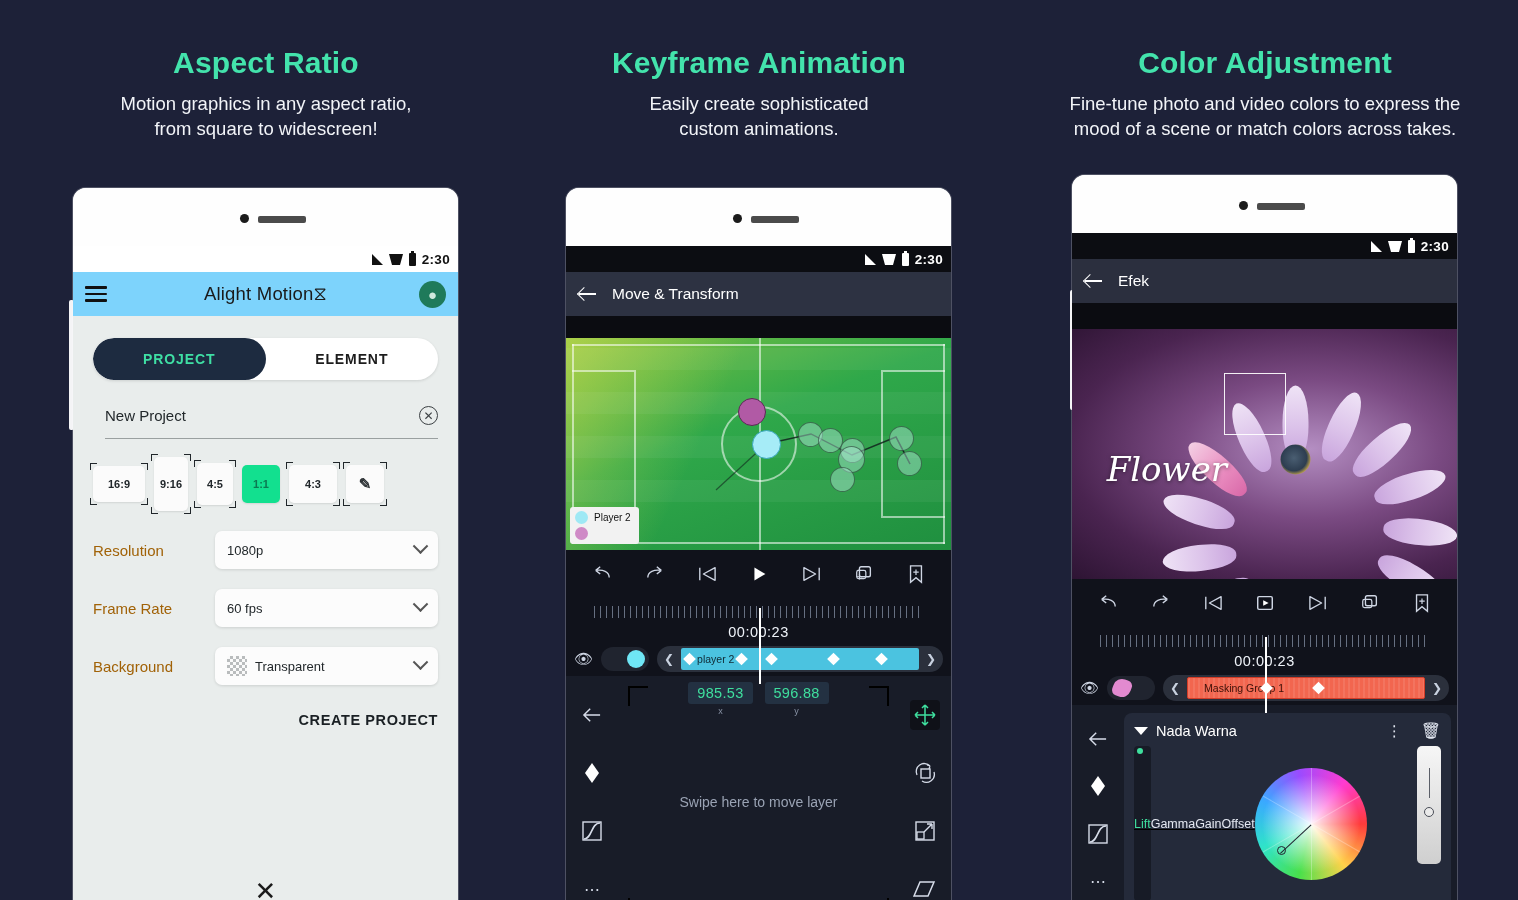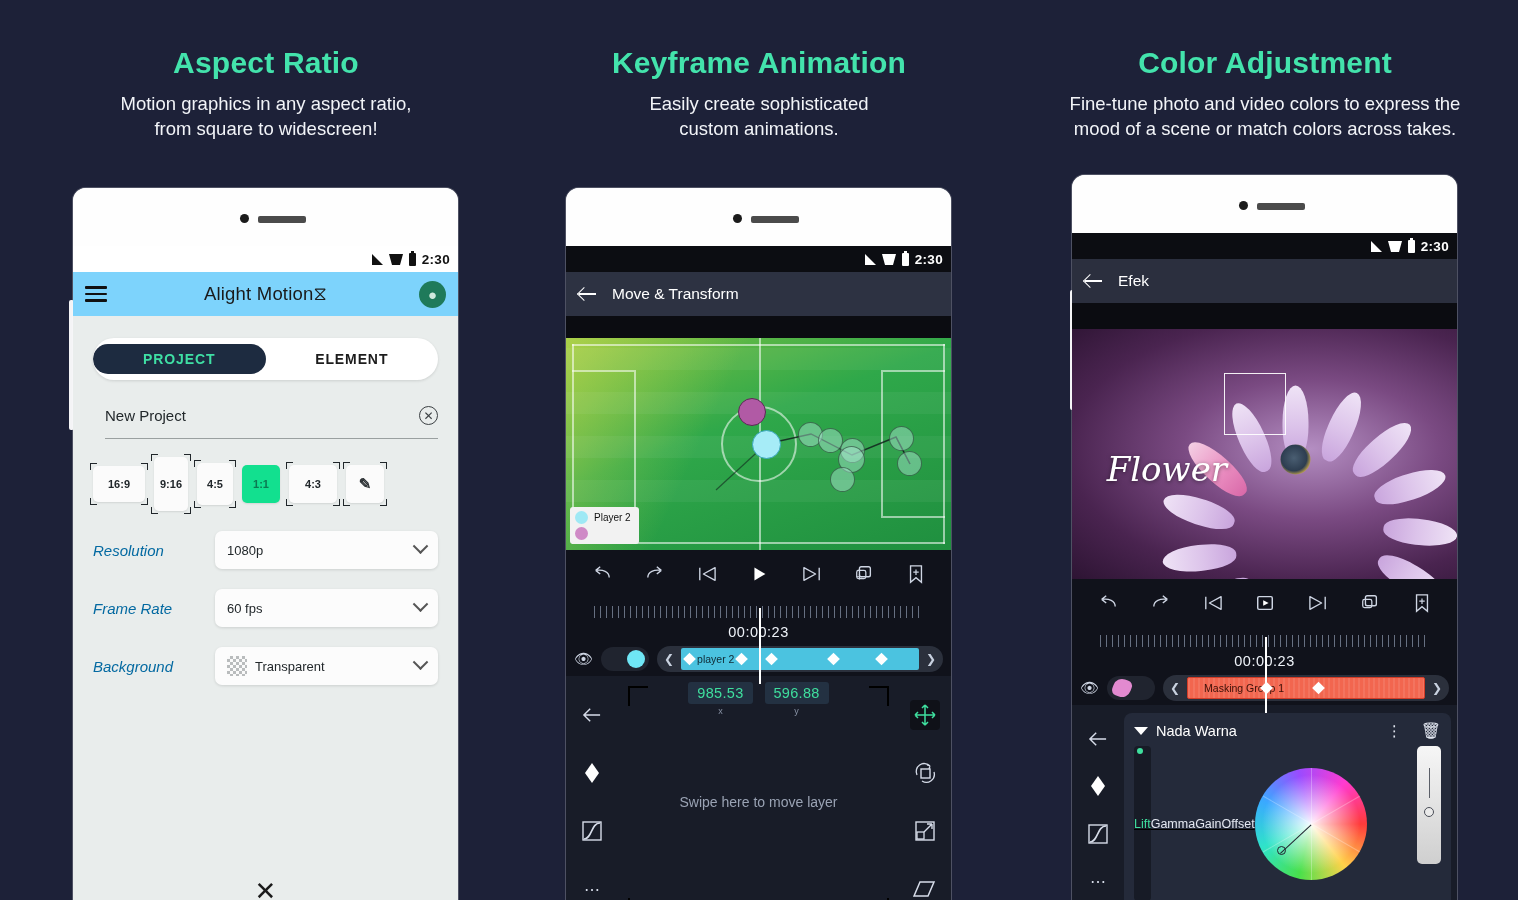--- a/index.html
+++ b/index.html
@@ -103,21 +103,21 @@
     background: #e9edec; border-radius: 18px 18px 0 0;
     flex: 1; padding: 22px 20px 0 20px; position: relative;
     display: flex; flex-direction: column;
   }
   .segmented {
     height: 42px; background: #ffffff; border-radius: 21px; display: flex;
     align-items: center; padding: 0; overflow: hidden;
     box-shadow: 0 1px 3px rgba(0,0,0,.12);
   }
   .seg {
-    flex: 1; height: 30px; display:flex; align-items:center; justify-content:center;
+    flex: 1; height: 42px; display:flex; align-items:center; justify-content:center;
     font-size: 14px; font-weight: bold; letter-spacing: .9px; color: #1c1c1c;
   }
   .seg.active { background: #1d2b40; color: #3fdfa4; border-radius: 21px; }
   .proj-name-row {
     margin-top: 26px; display:flex; align-items:center;
     border-bottom: 1.5px solid #9aa0a0; padding-bottom: 13px; margin-left: 12px;
   }
   .proj-name { font-size: 15px; color: #22282b; flex: 1; }
   .clear-x {
     width: 19px; height: 19px; border-radius: 50%; border: 1.4px solid #3b4043;
@@ -133,21 +133,21 @@
   }
   .ratio .br { position:absolute; width:7px; height:7px; border-color:#3a4044; }
   .ratio .br.tl { top:-3px; left:-3px; border-left:1.6px solid; border-top:1.6px solid; }
   .ratio .br.tr { top:-3px; right:-3px; border-right:1.6px solid; border-top:1.6px solid; }
   .ratio .br.bl { bottom:-3px; left:-3px; border-left:1.6px solid; border-bottom:1.6px solid; }
   .ratio .br.br2{ bottom:-3px; right:-3px; border-right:1.6px solid; border-bottom:1.6px solid; }
   .ratio.sel { background: #12e08f; color: #0b7a52; }
   .pencil { font-size: 15px; color: #2c3134; }
 
   .field-row { margin-top: 20px; display:flex; align-items:center; }
-  .field-label { width: 122px; font-size: 15px; color: #0369a1; font-style: italic; }
+  .field-label { width: 122px; font-size: 15px; color: #a16207; }
   .dropdown {
     flex: 1; height: 38px; background: #fcfcfc; border-radius: 7px;
     display:flex; align-items:center; padding: 0 12px;
     font-size: 13px; color: #22282b; box-shadow: 0 1px 3px rgba(0,0,0,.12);
   }
   .chev { margin-left: auto; width: 11px; height: 11px;
           border-right: 2px solid #555; border-bottom: 2px solid #555;
           transform: rotate(45deg) translate(-3px,-3px); }
   .checker {
     width: 20px; height: 20px; margin-right: 8px; border-radius: 2px;
@@ -449,20 +449,23 @@
 
           <div class="field-row">
             <span class="field-label">Background</span>
             <span class="dropdown">
               <i class="checker"></i>
               <span>Transparent</span>
               <i class="chev"></i>
             </span>
           </div>
 
+          <div class="create-row">
+            <span class="create-btn">CREATE PROJECT</span>
+          </div>
 
           <div class="close-x">✕</div>
         </div>
       </div>
     </div>
   </div>
 
   <div class="panel p2">
     <div class="headline">Keyframe Animation</div>
     <div class="subline" style="white-space:pre-line">Easily create sophisticated

